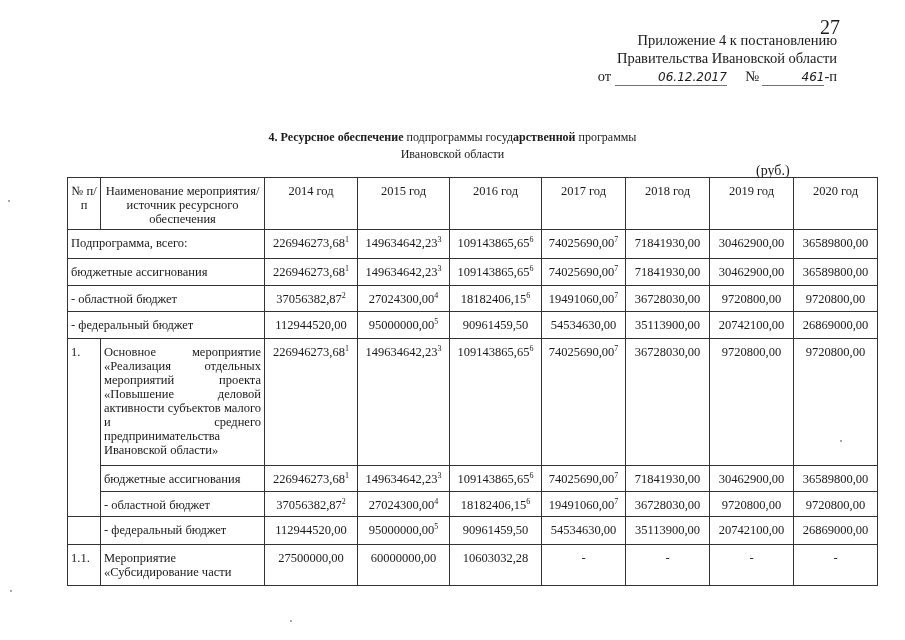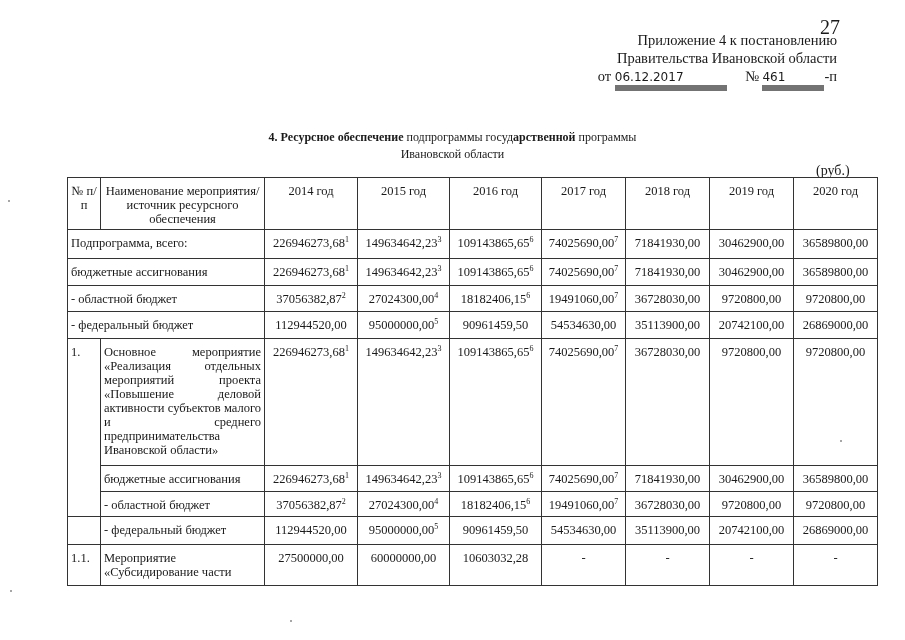--- a/index.html
+++ b/index.html
@@ -4,27 +4,27 @@
 <style>
   html, body { margin: 0; padding: 0; background: #ffffff; }
   body { width: 905px; height: 640px; position: relative; overflow: hidden;
          font-family: "Liberation Serif", "DejaVu Serif", serif; color: #1a1a1a; }
   .abs { position: absolute; }
   .pagenum { left: 820px; top: 16px; font-size: 20px; }
   .header-line { right: 68px; font-size: 14.5px; text-align: right; white-space: nowrap; }
   .h1 { top: 32px; margin-left: 12px; }
   .h2 { top: 50px; }
   .h3 { top: 68px; }
-  .hand { font-family: "DejaVu Sans", sans-serif; font-size: 12px;
-          display: inline-block; border-bottom: 6px solid #737373; text-align: left; line-height: 15px; }
+  .hand { font-family: "DejaVu Sans", sans-serif; font-style: italic; font-size: 12px;
+          display: inline-block; border-bottom: 1px solid #737373; text-align: right; line-height: 15px; }
   .title { left: 0; width: 905px; text-align: center; font-size: 12px; line-height: 17px; }
   .t1 { top: 129px; }
   .t2 { top: 146px; }
   .bold { font-weight: bold; }
-  .unit { left: 816px; top: 163px; font-size: 14px; }
+  .unit { left: 756px; top: 163px; font-size: 14px; }
   table { position: absolute; left: 67px; top: 177px; border-collapse: collapse; table-layout: fixed;
           font-size: 12.5px; }
   td, th { border: 1px solid #333; padding: 2px 3px; vertical-align: top; font-weight: normal; line-height: 14px; }
   th { text-align: center; padding-top: 6px; }
   td.num { text-align: center; white-space: nowrap; padding-top: 6px; }
   td.lbl { padding-top: 6px; white-space: nowrap; margin-left: 35px; }
   td.just { text-align: justify; text-align-last: left; padding-top: 6px; margin-left: 36px; }
   sup { font-size: 8px; line-height: 0; vertical-align: 5px; }
   .specks { width: 2px; height: 2px; background: #888; border-radius: 1px; }
 </style>

